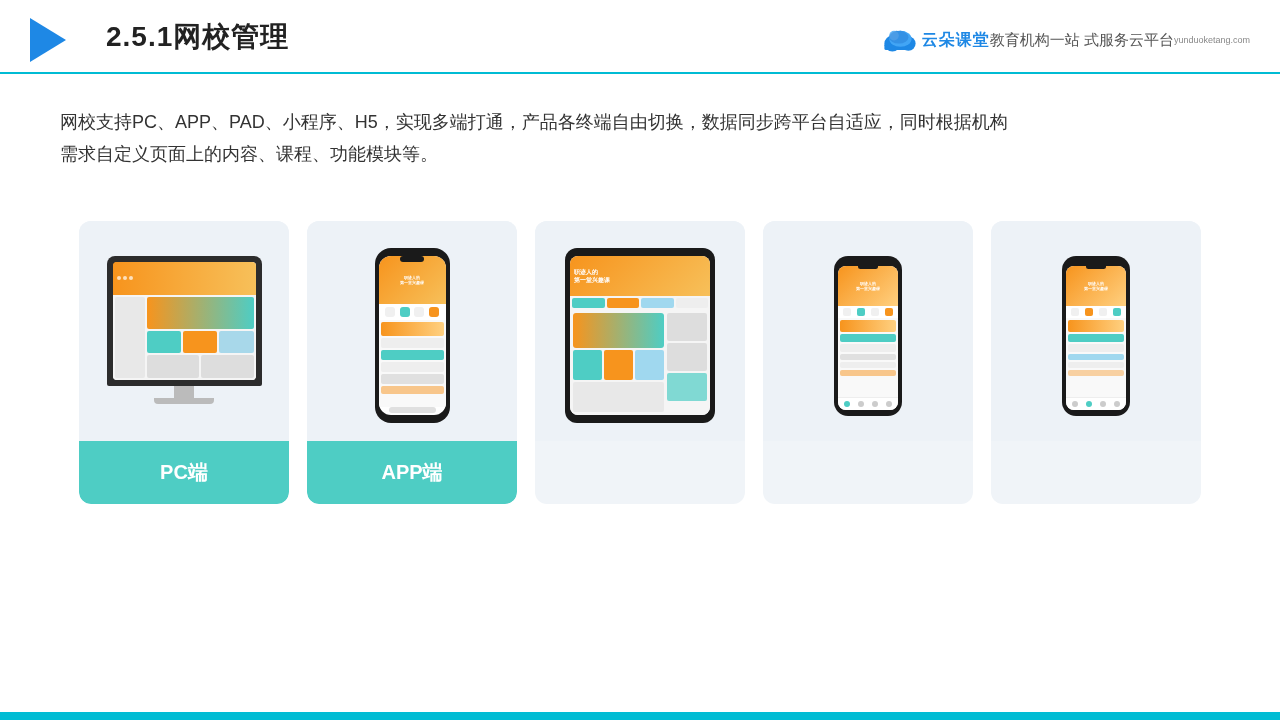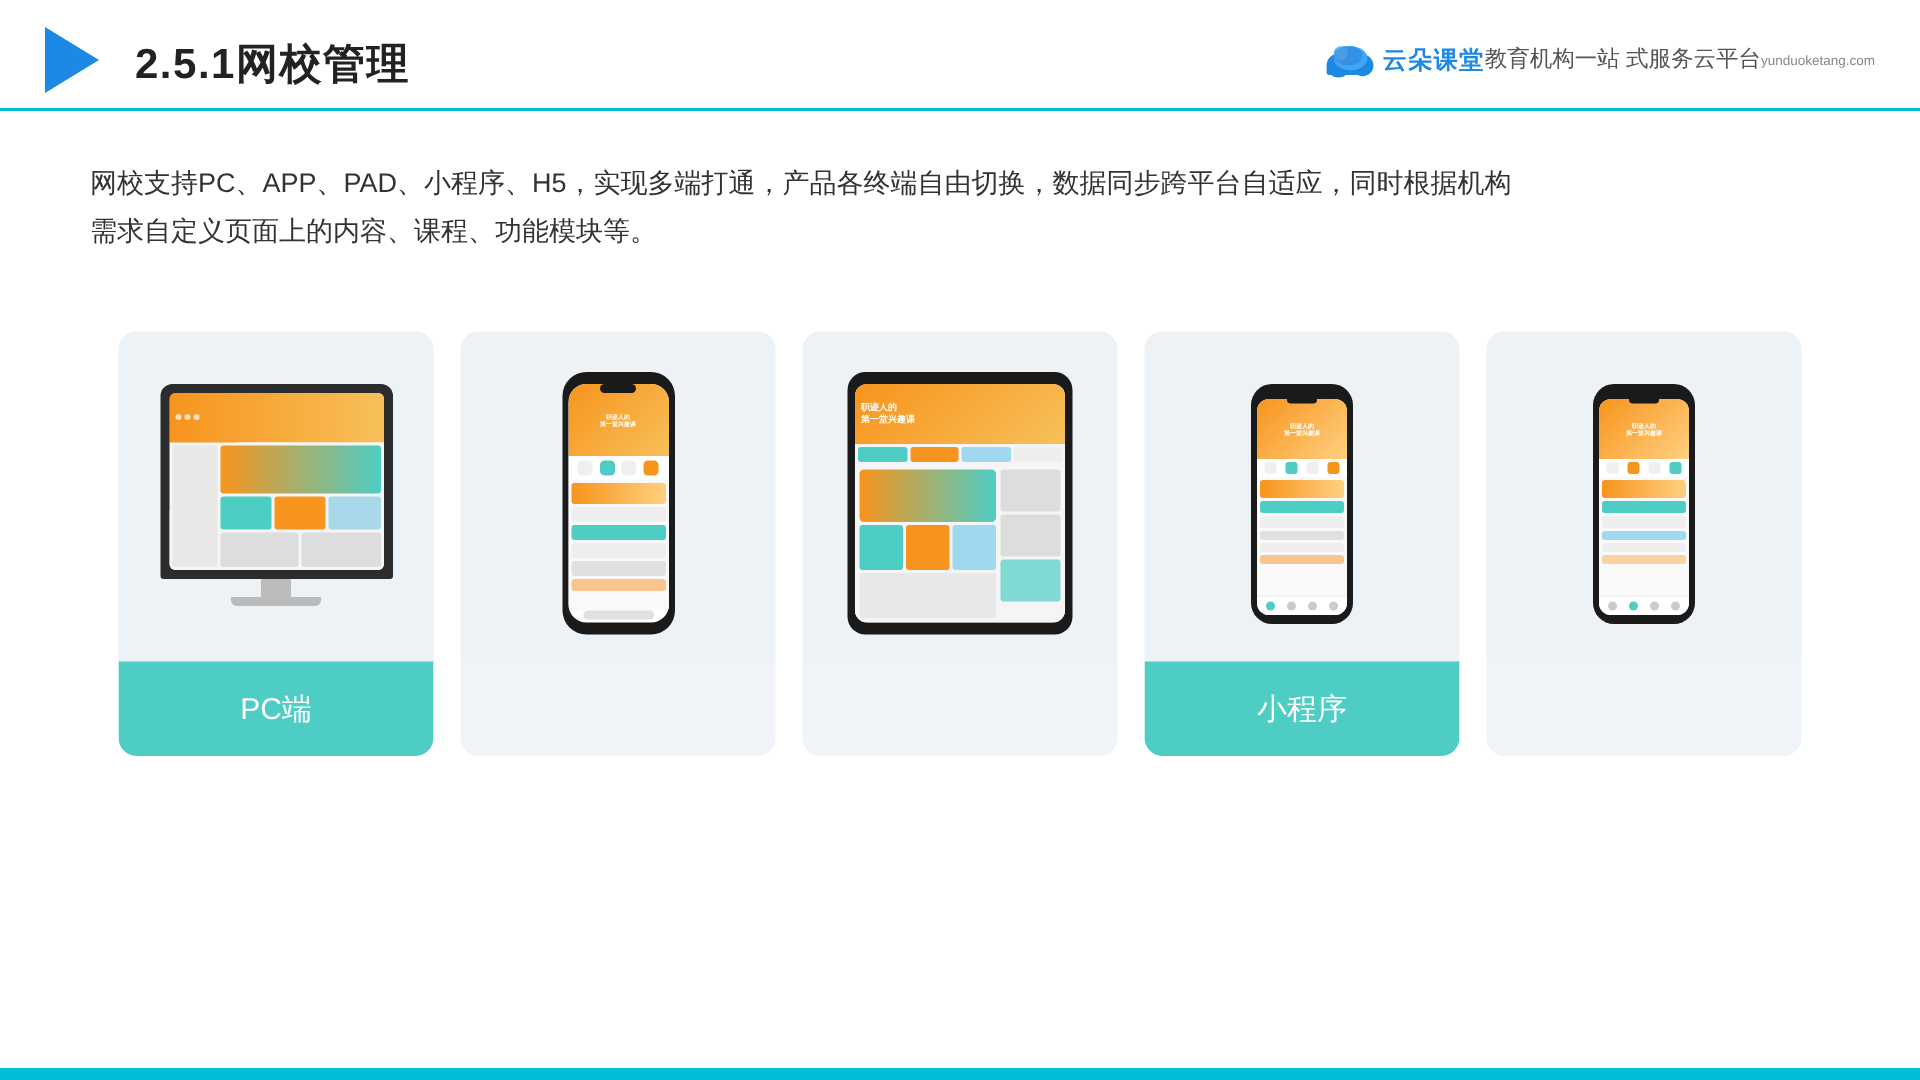--- a/index.html
+++ b/index.html
@@ -15,22 +15,22 @@
     
     .header {
       display: flex;
       align-items: center;
       justify-content: space-between;
       padding: 18px 30px 10px 30px;
       border-bottom: 2px solid #00bcd4;
     }
     .header-left {
       display: flex;
-      align-items: flex-end;
-      gap: 16px;
+      align-items: flex-start;
+      gap: 32px;
     }
     .play-icon {
       width: 0;
       height: 0;
       border-top: 22px solid transparent;
       border-bottom: 22px solid transparent;
       border-left: 36px solid #1e88e5;
       display: inline-block;
       margin-right: 8px;
     }
@@ -108,21 +108,21 @@
       padding: 20px 10px 10px 10px;
       background: #edf2f7;
     }
 
     .card-label {
       width: 100%;
       background: #4ecdc4;
       color: white;
       text-align: center;
       font-size: 20px;
-      font-weight: 400;
+      font-weight: 700;
       padding: 18px 0;
       border-radius: 0 0 12px 12px;
     }
 
     
     
     .pc-monitor {
       width: 170px;
       height: 160px;
       display: flex;
@@ -559,20 +559,21 @@
             <div class="ph-row"></div>
             <div class="ph-row" style="background:#4ecdc4; height:10px"></div>
             <div class="ph-row"></div>
             <div class="ph-row" style="background:#e0e0e0"></div>
             <div class="ph-row" style="height:8px; background:#f7941d; opacity:0.5"></div>
           </div>
           <div class="ph-home"></div>
         </div>
       </div>
     </div>
+    <div class="card-label">APP端</div>
   </div>
 
   <div class="card">
     <div class="card-image-area">
       <div class="pad-mockup">
         <div class="pad-screen">
           <div class="pad-header">
             <div class="pad-header-text" style="font-size:6px; color:white; font-weight:bold; line-height:1.4;">职迹人的<br>第一堂兴趣课</div>
           </div>
           <div style="display:flex; gap:2px; padding:2px; background:#f5f5f5; height:14px;">
@@ -626,21 +627,20 @@
           </div>
           <div class="phs-bottom">
             <div class="phs-bottom-dot active"></div>
             <div class="phs-bottom-dot"></div>
             <div class="phs-bottom-dot"></div>
             <div class="phs-bottom-dot"></div>
           </div>
         </div>
       </div>
     </div>
-    <div class="card-label">小程序</div>
   </div>
 
   <div class="card">
     <div class="card-image-area">
       <div class="phone-small">
         <div class="phone-small-notch"></div>
         <div class="phone-small-screen">
           <div class="phs-header">
             <div class="phs-header-text">职迹人的<br>第一堂兴趣课</div>
           </div>

